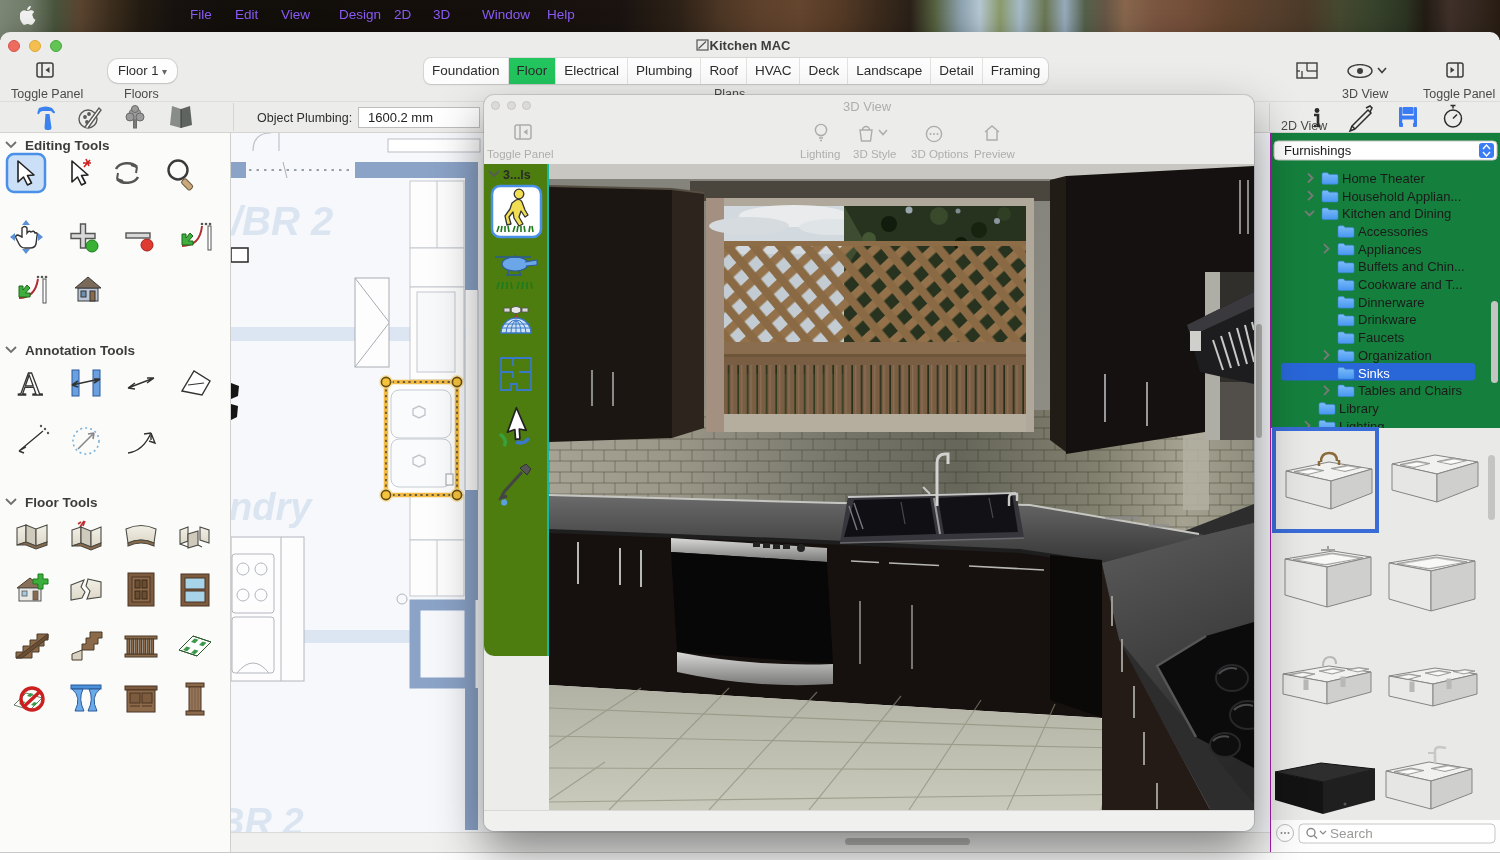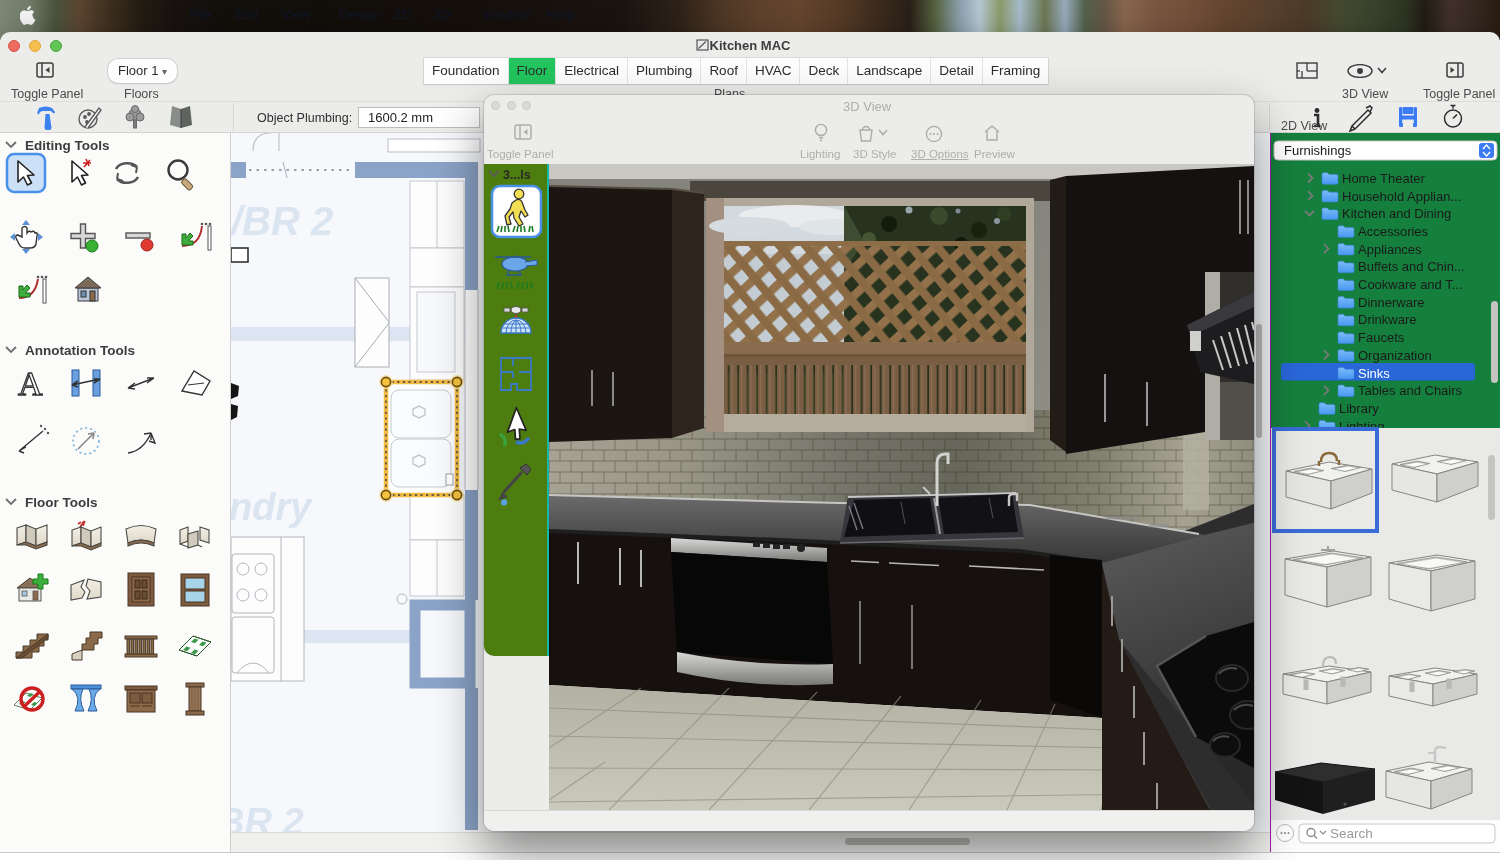--- a/index.html
+++ b/index.html
@@ -12,30 +12,30 @@
       #7d8775 0px, #707a68 30px, #48543c 55px, #5a4430 80px, #3c2e1e 110px,
       #241c12 140px, #171210 175px, #130f0b 220px, #120e0a 320px, #140f0b 420px,
       #16100c 520px, #1a1310 620px, #2e2218 680px, #4c3624 720px, #5e412c 760px,
       #64452e 800px, #553a26 840px, #3a2a1c 880px, #2a2018 910px, #55613f 935px,
       #8aa0ac 960px, #b4c6d2 980px, #8a9a6a 1000px, #a4bac8 1020px, #6a7652 1045px,
       #96aabc 1065px, #53604a 1085px, #665646 1105px, #87664c 1125px, #7a5540 1155px,
       #744f3a 1185px, #64452f 1225px, #58402e 1265px, #4c3a28 1305px, #44492f 1340px,
       #37422c 1375px, #2c3522 1405px, #221c14 1425px, #40302a 1450px, #342820 1475px, #281c12 1500px);
   }
   
-  #menubar { left:0; top:0; width:1500px; height:16px; color:#0f172a; font-size:13.5px; }
+  #menubar { left:0; top:0; width:1500px; height:16px; color:#8b5cf6; font-size:13.5px; }
   #menubar span { position:absolute; top:7px; }
   
   #appwin { left:0; top:32px; width:1500px; height:820px; background:#ececea;
     border-radius:10px 10px 0 0; box-shadow:0 10px 30px rgba(0,0,0,.4); }
   .tl { position:absolute; top:40px; width:12px; height:12px; border-radius:50%; }
   #title { left:0; top:38px; width:1500px; text-align:center; font-size:13px; font-weight:bold; color:#3d3d3d; }
   
   .lbl { position:absolute; font-size:12.5px; color:#4b4b4b; }
-  .tabbar { left:424px; top:58px; height:26px; display:flex; background:#fdfdfd; border-radius:0;
+  .tabbar { left:424px; top:58px; height:26px; display:flex; background:#fdfdfd; border-radius:7px;
     box-shadow:0 0 0 1px rgba(0,0,0,.08), 0 1px 2px rgba(0,0,0,.10); overflow:hidden; }
   .tab { font-size:13.5px; color:#2c2c2c; padding:5px 8px 0 8px; border-right:1px solid #e3e3e1; }
   .tab:last-child { border-right:none; }
   .tab.sel { background:#22c55e; }
   #floor1btn { left:108px; top:59px; width:69px; height:24px; background:#fdfdfd; border-radius:10px;
      box-shadow:0 0 0 1px rgba(0,0,0,.09), 0 1px 2px rgba(0,0,0,.10); font-size:13px; color:#2c2c2c;
      text-align:center; padding-top:4px; }
   
   .hline { position:absolute; left:0; width:1500px; height:1px; background:#d4d3d1; }
   
@@ -689,21 +689,21 @@
 <svg class="abs" style="left:878px;top:129px" width="10" height="7" viewBox="0 0 10 7">
   <path d="M1 1 L5 5.5 L9 1" fill="none" stroke="#acacaa" stroke-width="1.5"></path>
 </svg>
 <div class="glbl" style="left:853px;top:148px;">3D Style</div>
 <svg class="abs" style="left:925px;top:125px" width="18" height="18" viewBox="0 0 18 18">
   <circle cx="9" cy="9" r="7.6" fill="none" stroke="#acacaa" stroke-width="1.4"></circle>
   <circle cx="5.5" cy="9" r="1" fill="#acacaa"></circle>
     <circle cx="9" cy="9" r="1" fill="#acacaa"></circle>
     <circle cx="12.5" cy="9" r="1" fill="#acacaa"></circle>
 </svg>
-<div class="glbl" style="left:911px;top:148px;text-decoration:underline;">3D Options</div>
+<div class="glbl" style="left:911px;top:148px;">3D Options</div>
 <svg class="abs" style="left:983px;top:124px" width="18" height="18" viewBox="0 0 18 18">
   <path d="M2 8 L9 2 L16 8" fill="none" stroke="#acacaa" stroke-width="1.4"></path>
   <path d="M4 7 v9 h10 v-9" fill="none" stroke="#acacaa" stroke-width="1.4"></path>
 </svg>
 <div class="glbl" style="left:974px;top:148px;">Preview</div>
 <div id="strip3d" class="abs">
 <svg width="65" height="646" viewBox="0 0 65 646">
   <path d="M5 7 l5 5 l5 -5" fill="none" stroke="#5a5a5a" stroke-width="1.8"></path>
   <text x="19" y="15" font-size="12.5" font-weight="bold" fill="#2a2a2a" font-family="Liberation Sans">3...ls</text>
   <rect x="8" y="22" width="49" height="51" rx="8" fill="#fff" stroke="#4a90e8" stroke-width="2.5"></rect>

